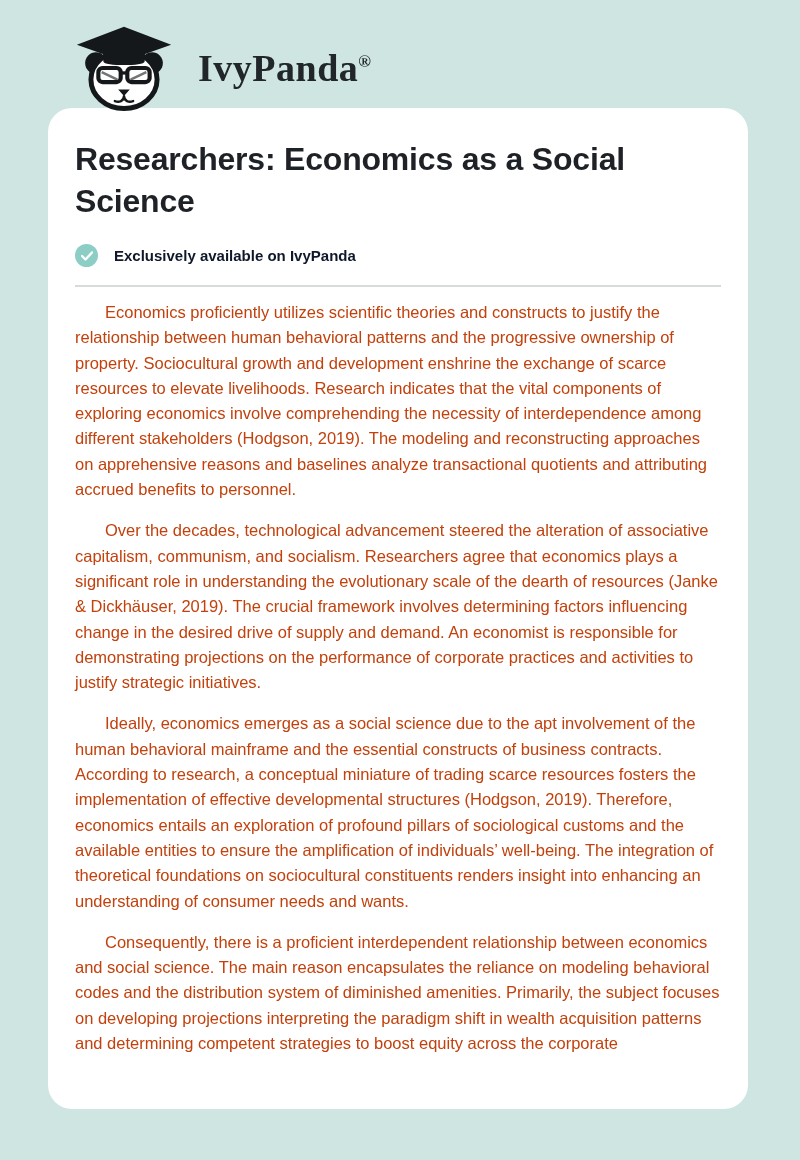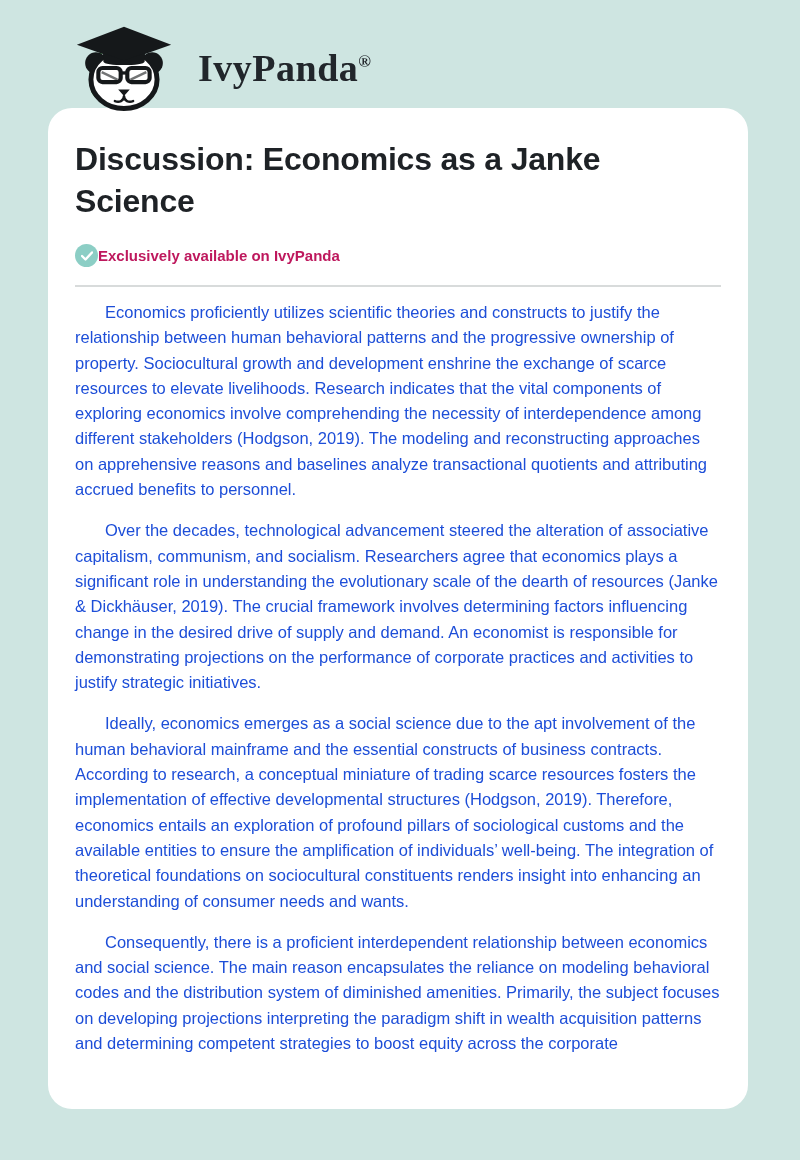--- a/index.html
+++ b/index.html
@@ -76,34 +76,34 @@
     height: 23px;
     border-radius: 50%;
     background: #8ccec5;
     display: flex;
     align-items: center;
     justify-content: center;
     flex: 0 0 auto;
   }
   .check-circle svg { width: 12px; height: 10px; display: block; }
   .badge-label {
-    margin-left: 0;
+    margin-left: 16px;
     font-size: 15px;
     font-weight: 700;
-    color: #be185d;
+    color: #0f172a;
   }
   .divider {
     border: none;
     border-top: 2px solid #d8dbdb;
     margin: 0 0 13px 0;
   }
   .essay-body p {
     font-size: 16.5px;
     line-height: 25.3px;
-    color: #1d4ed8;
+    color: #c2410c;
     text-indent: 30px;
     margin-bottom: 16px;
     text-align: left;
   }
   .essay-body p:last-child { margin-bottom: 13px; }
 </style>
 </head>
 <body>
 
 <div class="page">
@@ -134,21 +134,21 @@
 
         <polygon points="65,2 122,24 65,44 8,24" fill="#15181a"></polygon>
         <path d="M40 34 L40 44 C40 50 90 50 90 44 L90 34 L65 43 Z" fill="#15181a"></path>
       </svg>
       <span class="brand"><span>IvyPanda</span><sup>®</sup></span>
     </span>
   </header>
 
   <main class="essay-card">
 
-    <h1 class="essay-title">Discussion: Economics as a Janke Science</h1>
+    <h1 class="essay-title">Researchers: Economics as a Social Science</h1>
 
     <div class="badge-row">
       <span class="check-circle">
         <svg viewBox="0 0 12 10" aria-hidden="true">
           <polyline points="1,5 4.5,8.5 11,1.5" fill="none" stroke="#ffffff" stroke-width="2.4" stroke-linecap="round" stroke-linejoin="round"></polyline>
         </svg>
       </span>
       <span class="badge-label">Exclusively available on IvyPanda</span>
     </div>
 

